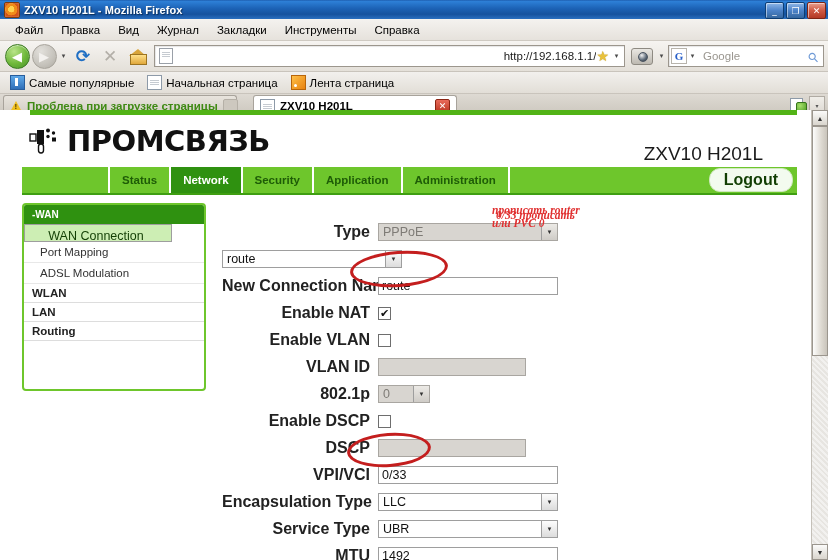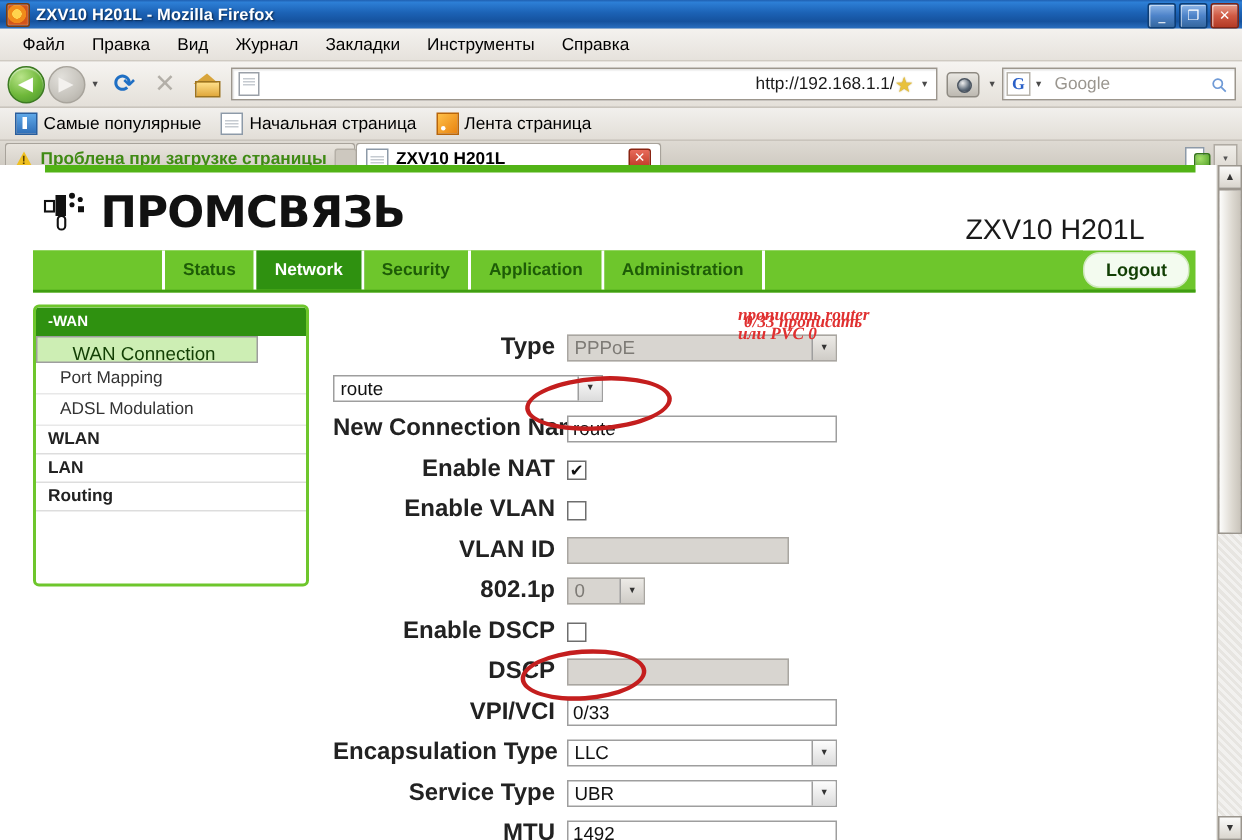--- a/index.html
+++ b/index.html
@@ -98,21 +98,21 @@
   .bm-ic.blue:after{content:"";position:absolute;left:4px;top:2px;width:3px;height:8px;background:#fff;}
   .bm-ic.doc:after{content:"";position:absolute;top:2px;left:2px;right:2px;height:1px;
     box-shadow:0 2px 0 #c6cbd1,0 4px 0 #c6cbd1,0 6px 0 #c6cbd1;}
   .bm-ic.rss{background:linear-gradient(135deg,#ffc048,#e8820f);border-color:#b8650a;}
   .bm-ic.rss:after{content:"";position:absolute;left:2px;bottom:2px;width:3px;height:3px;
     border-radius:50%;background:#fff;}
 
   
   .tabstrip{
     height:22px;background:linear-gradient(to bottom,#dedad3,#cbc6bd);
-    display:flex;align-items:flex-end;padding:0 3px;gap:0;position:relative;
+    display:flex;align-items:flex-end;padding:0 3px;gap:16px;position:relative;
     border-bottom:1px solid #a8a39b;
   }
   .tab{
     height:20px;display:flex;align-items:center;gap:5px;padding:0 6px;
     border:1px solid #a8a39b;border-bottom:none;border-radius:3px 3px 0 0;font-size:11.5px;
     background:linear-gradient(to bottom,#e8e4dd,#cfcac1);white-space:nowrap;max-width:220px;
   }
   .tab.err{color:#3f8a14;font-weight:bold;}
   .tab.active{background:#fff;font-weight:bold;border-bottom:1px solid #fff;margin-bottom:-1px;min-width:190px;}
   .warn-ic{width:12px;height:11px;position:relative;flex:none;}
@@ -144,21 +144,21 @@
     letter-spacing:-0.5px;color:#111;line-height:1;}
   .model{position:absolute;right:48px;bottom:2px;font-size:19px;color:#1a1a1a;}
 
   .navtabs{margin:0 14px 0 22px;height:26px;display:flex;align-items:stretch;
     background:#6ec62c;border-bottom:2px solid #3f9e12;}
   .nt-fill{flex:none;background:#6ec62c;border-right:2px solid #fff;}
   .nt{display:flex;align-items:center;justify-content:center;padding:0 12px;
     font-size:11.5px;font-weight:bold;color:#1e5c07;background:#6ec62c;border-right:2px solid #fff;white-space:nowrap;}
   .nt.active{background:#2f9110;color:#fff;}
   .nt.logout{background:#f3fbef;color:#123f04;border:1px solid #cfe8bd;border-radius:11px;margin:1px 4px 1px 0;
-    padding:0 14px;font-size:12px;}
+    padding:0 14px;font-size:16px;}
 
   .content{display:flex;padding:8px 14px 0 22px;height:calc(100% - 90px);}
   .sidebar{
     width:180px;flex:none;border:2px solid #6ec62c;border-radius:4px;
     background:#fff;height:184px;overflow:hidden;
   }
   .sb-head{background:#2f9110;color:#fff;font-weight:bold;font-size:10px;padding:4px 8px;}
   .sb-sub{padding:4px 8px 4px 16px;font-size:11.5px;color:#333;border-bottom:1px solid #e8e8e8;flex-direction:column;}
   .sb-sub.sel{background:#cdeeb4;color:#123f04;}
   .sb-sub .dot{display:inline-block;width:5px;height:5px;background:#111;border-radius:50%;

